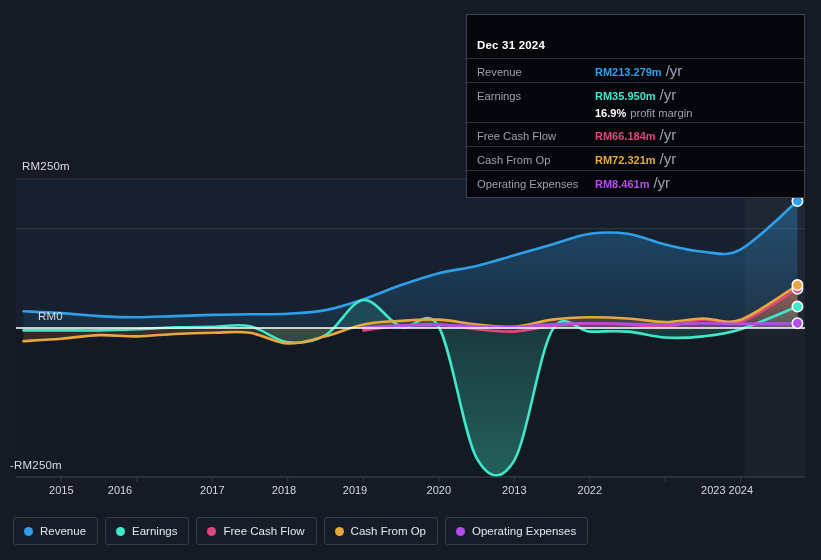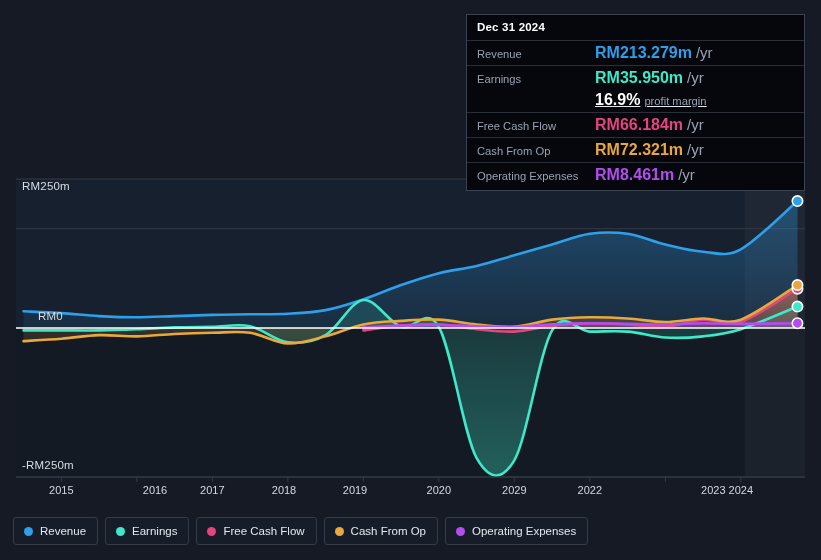--- a/index.html
+++ b/index.html
@@ -28,38 +28,38 @@
     position:absolute;top:484px;font-size:11px;color:#d4d8e0;
     transform:translateX(-50%);white-space:nowrap;
   }
 
   
   .tooltip{
     position:absolute;left:466px;top:14px;width:339px;
     background:#05070c;
     border:1px solid #3b4250;
     box-sizing:border-box;
-    padding:6px 0 3px 0;
+    padding:24px 0 3px 0;
     font-size:11px;
   }
   .tt-title{
     font-size:11.5px;font-weight:bold;color:#ffffff;
     padding:0 10px 7px 10px;letter-spacing:.2px;
   }
   .tt-row{
     display:flex;align-items:baseline;
     padding:3px 10px 3px 10px;
     border-top:1px solid #2a2f3a;
   }
-  .tt-row.sub{border-top:none;padding-top:1px;text-decoration:underline;}
+  .tt-row.sub{border-top:none;padding-top:1px;}
   .tt-label{
     width:118px;flex:0 0 118px;color:#9aa2b1;font-size:11.2px;
     white-space:nowrap;
   }
-  .tt-val{font-weight:bold;font-size:16px;white-space:nowrap;}
+  .tt-val{font-weight:bold;font-size:11px;white-space:nowrap;}
   .tt-unit{color:#9aa2b1;font-weight:normal;font-size:15px;margin-left:4px;}
   .tt-margin-txt{color:#9aa2b1;font-size:11.2px;margin-left:4px;font-weight:normal;}
 
   
   .legend{
     position:absolute;left:13px;top:517px;display:flex;gap:7px;
   }
   .legend-item{
     display:flex;align-items:center;gap:7px;
     border:1px solid #343b49;border-radius:3px;
@@ -149,32 +149,32 @@
         <line x1="287.8086124401893" y1="477" x2="287.8086124401893" y2="482" stroke="#343a46" stroke-width="1"></line>
         <line x1="363.3110047846882" y1="477" x2="363.3110047846882" y2="482" stroke="#343a46" stroke-width="1"></line>
         <line x1="438.8133971291871" y1="477" x2="438.8133971291871" y2="482" stroke="#343a46" stroke-width="1"></line>
         <line x1="514.315789473686" y1="477" x2="514.315789473686" y2="482" stroke="#343a46" stroke-width="1"></line>
         <line x1="589.8181818181849" y1="477" x2="589.8181818181849" y2="482" stroke="#343a46" stroke-width="1"></line>
         <line x1="665.3205741626839" y1="477" x2="665.3205741626839" y2="482" stroke="#343a46" stroke-width="1"></line>
         <line x1="740.8229665071827" y1="477" x2="740.8229665071827" y2="482" stroke="#343a46" stroke-width="1"></line>
       </svg>
   </div>
 
-  <div class="ylab" style="left:22px;top:160px;margin-top:20px;">RM250m</div>
+  <div class="ylab" style="left:22px;top:160px;">RM250m</div>
   <div class="ylab" style="left:22px;top:310px;padding-left:16px;">RM0</div>
-  <div class="ylab" style="left:22px;top:459px;">-RM250m</div>
+  <div class="ylab" style="left:10px;top:459px;">-RM250m</div>
 
   <div id="xlabels">
       <div class="xlab" style="left: 61.3014px;">2015</div>
-      <div class="xlab" style="left: 155px;">2016</div>
+      <div class="xlab" style="left: 120px;">2016</div>
       <div class="xlab" style="left: 212.306px;">2017</div>
       <div class="xlab" style="left: 284px;">2018</div>
       <div class="xlab" style="left: 355px;">2019</div>
       <div class="xlab" style="left: 438.813px;">2020</div>
-      <div class="xlab" style="left: 514.316px;">2029</div>
+      <div class="xlab" style="left: 514.316px;">2013</div>
       <div class="xlab" style="left: 589.818px;">2022</div>
       <div class="xlab" style="left: 665.321px; margin-left: 48px;">2023</div>
       <div class="xlab" style="left: 740.823px;">2024</div>
     </div>
 
   <div class="tooltip">
     <div class="tt-title">Dec 31 2024</div>
     <div id="tt-rows">
         <div class="tt-row">
           <div class="tt-label">Revenue</div>

